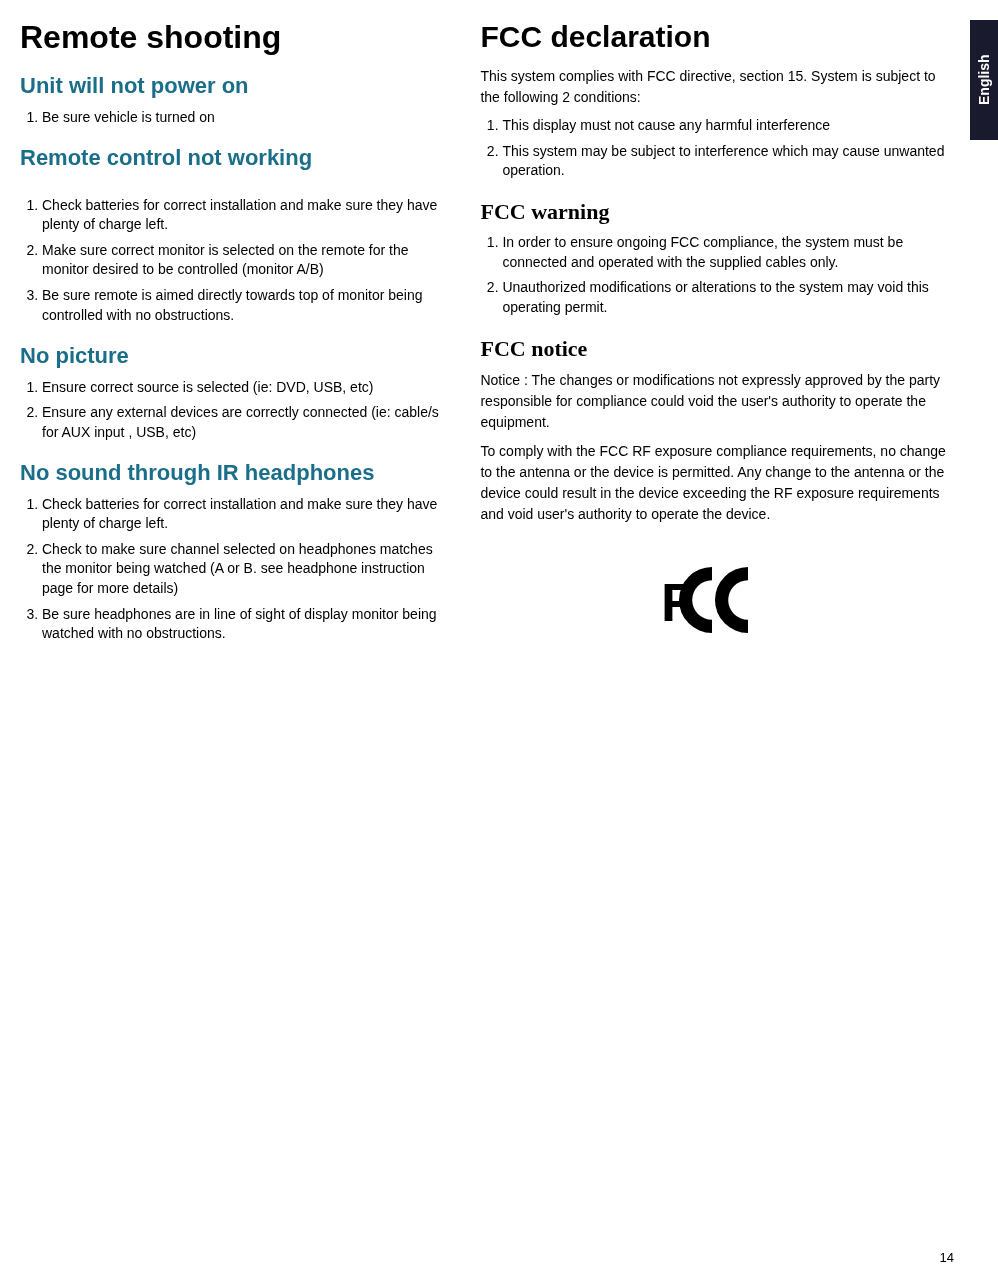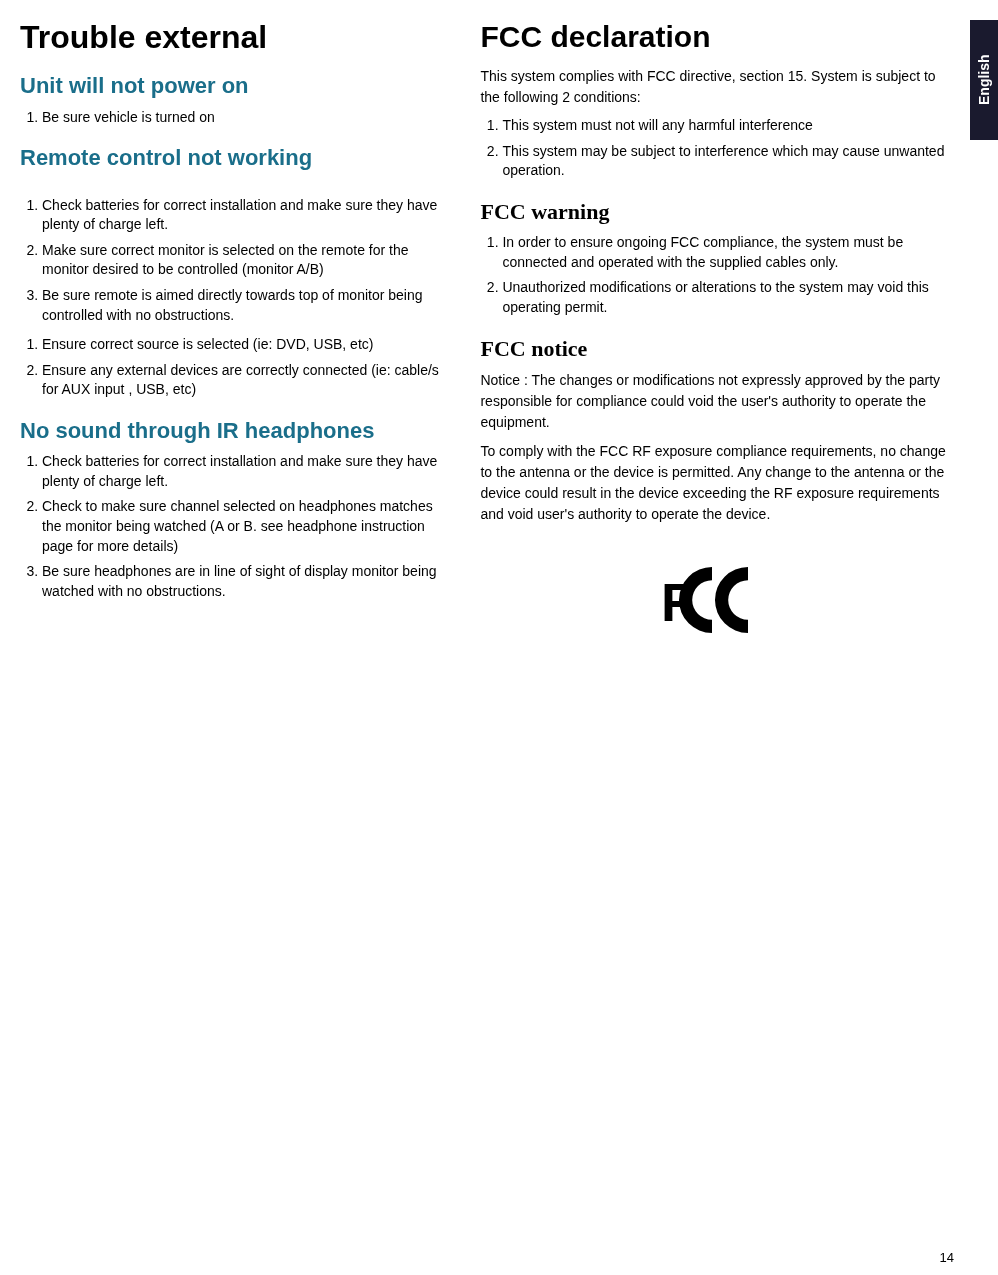--- a/index.html
+++ b/index.html
@@ -141,59 +141,60 @@
 <div class="page-container">
 
   <div class="lang-tab">
     <span>English</span>
   </div>
 
   <div class="content-area">
 
     <div class="left-col">
 
-      <h1 class="page-title">Trouble external</h1>
+      <h1 class="page-title">Remote shooting</h1>
 
       
       <h2 class="section-heading">Unit will not power on</h2>
       <ol>
         <li>Be sure vehicle is turned on</li>
       </ol>
 
       
       <h2 class="section-heading">Remote control not working</h2>
       <br>
       <ol>
         <li>Check batteries for correct installation and make sure they have  plenty of charge left.</li>
         <li>Make sure correct monitor is selected on the remote for the monitor desired to be controlled (monitor A/B)</li>
         <li>Be sure remote is aimed directly towards top of monitor being controlled with no obstructions.</li>
       </ol>
 
       
+      <h2 class="section-heading">No picture</h2>
       <ol>
         <li>Ensure correct source is selected (ie: DVD, USB, etc)</li>
         <li>Ensure any external devices are correctly connected (ie: cable/s for AUX input , USB, etc)</li>
       </ol>
 
       
       <h2 class="section-heading">No sound through IR headphones</h2>
       <ol>
         <li>Check batteries for correct installation and make sure they have  plenty of charge left.</li>
         <li>Check to make sure channel selected on headphones matches the monitor being watched (A or B. see headphone instruction page for more details)</li>
         <li>Be sure headphones are in line of sight of display monitor being watched with no obstructions.</li>
       </ol>
 
     </div>
 
     <div class="right-col">
 
       <h1>FCC declaration</h1>
       <p class="intro">This system complies with FCC directive, section 15. System is subject to the following 2 conditions:</p>
       <ol>
-        <li>This system must not will any harmful interference</li>
+        <li>This display must not cause any harmful interference</li>
         <li>This system may be subject to interference which may cause unwanted operation.</li>
       </ol>
 
       <h2 class="section-heading-black">FCC warning</h2>
       <ol>
         <li>In order to ensure ongoing FCC compliance, the system must be connected and operated with the supplied cables only.</li>
         <li>Unauthorized modifications or alterations to the system may void this operating permit.</li>
       </ol>
 
       <h2 class="section-heading-black">FCC notice</h2>

